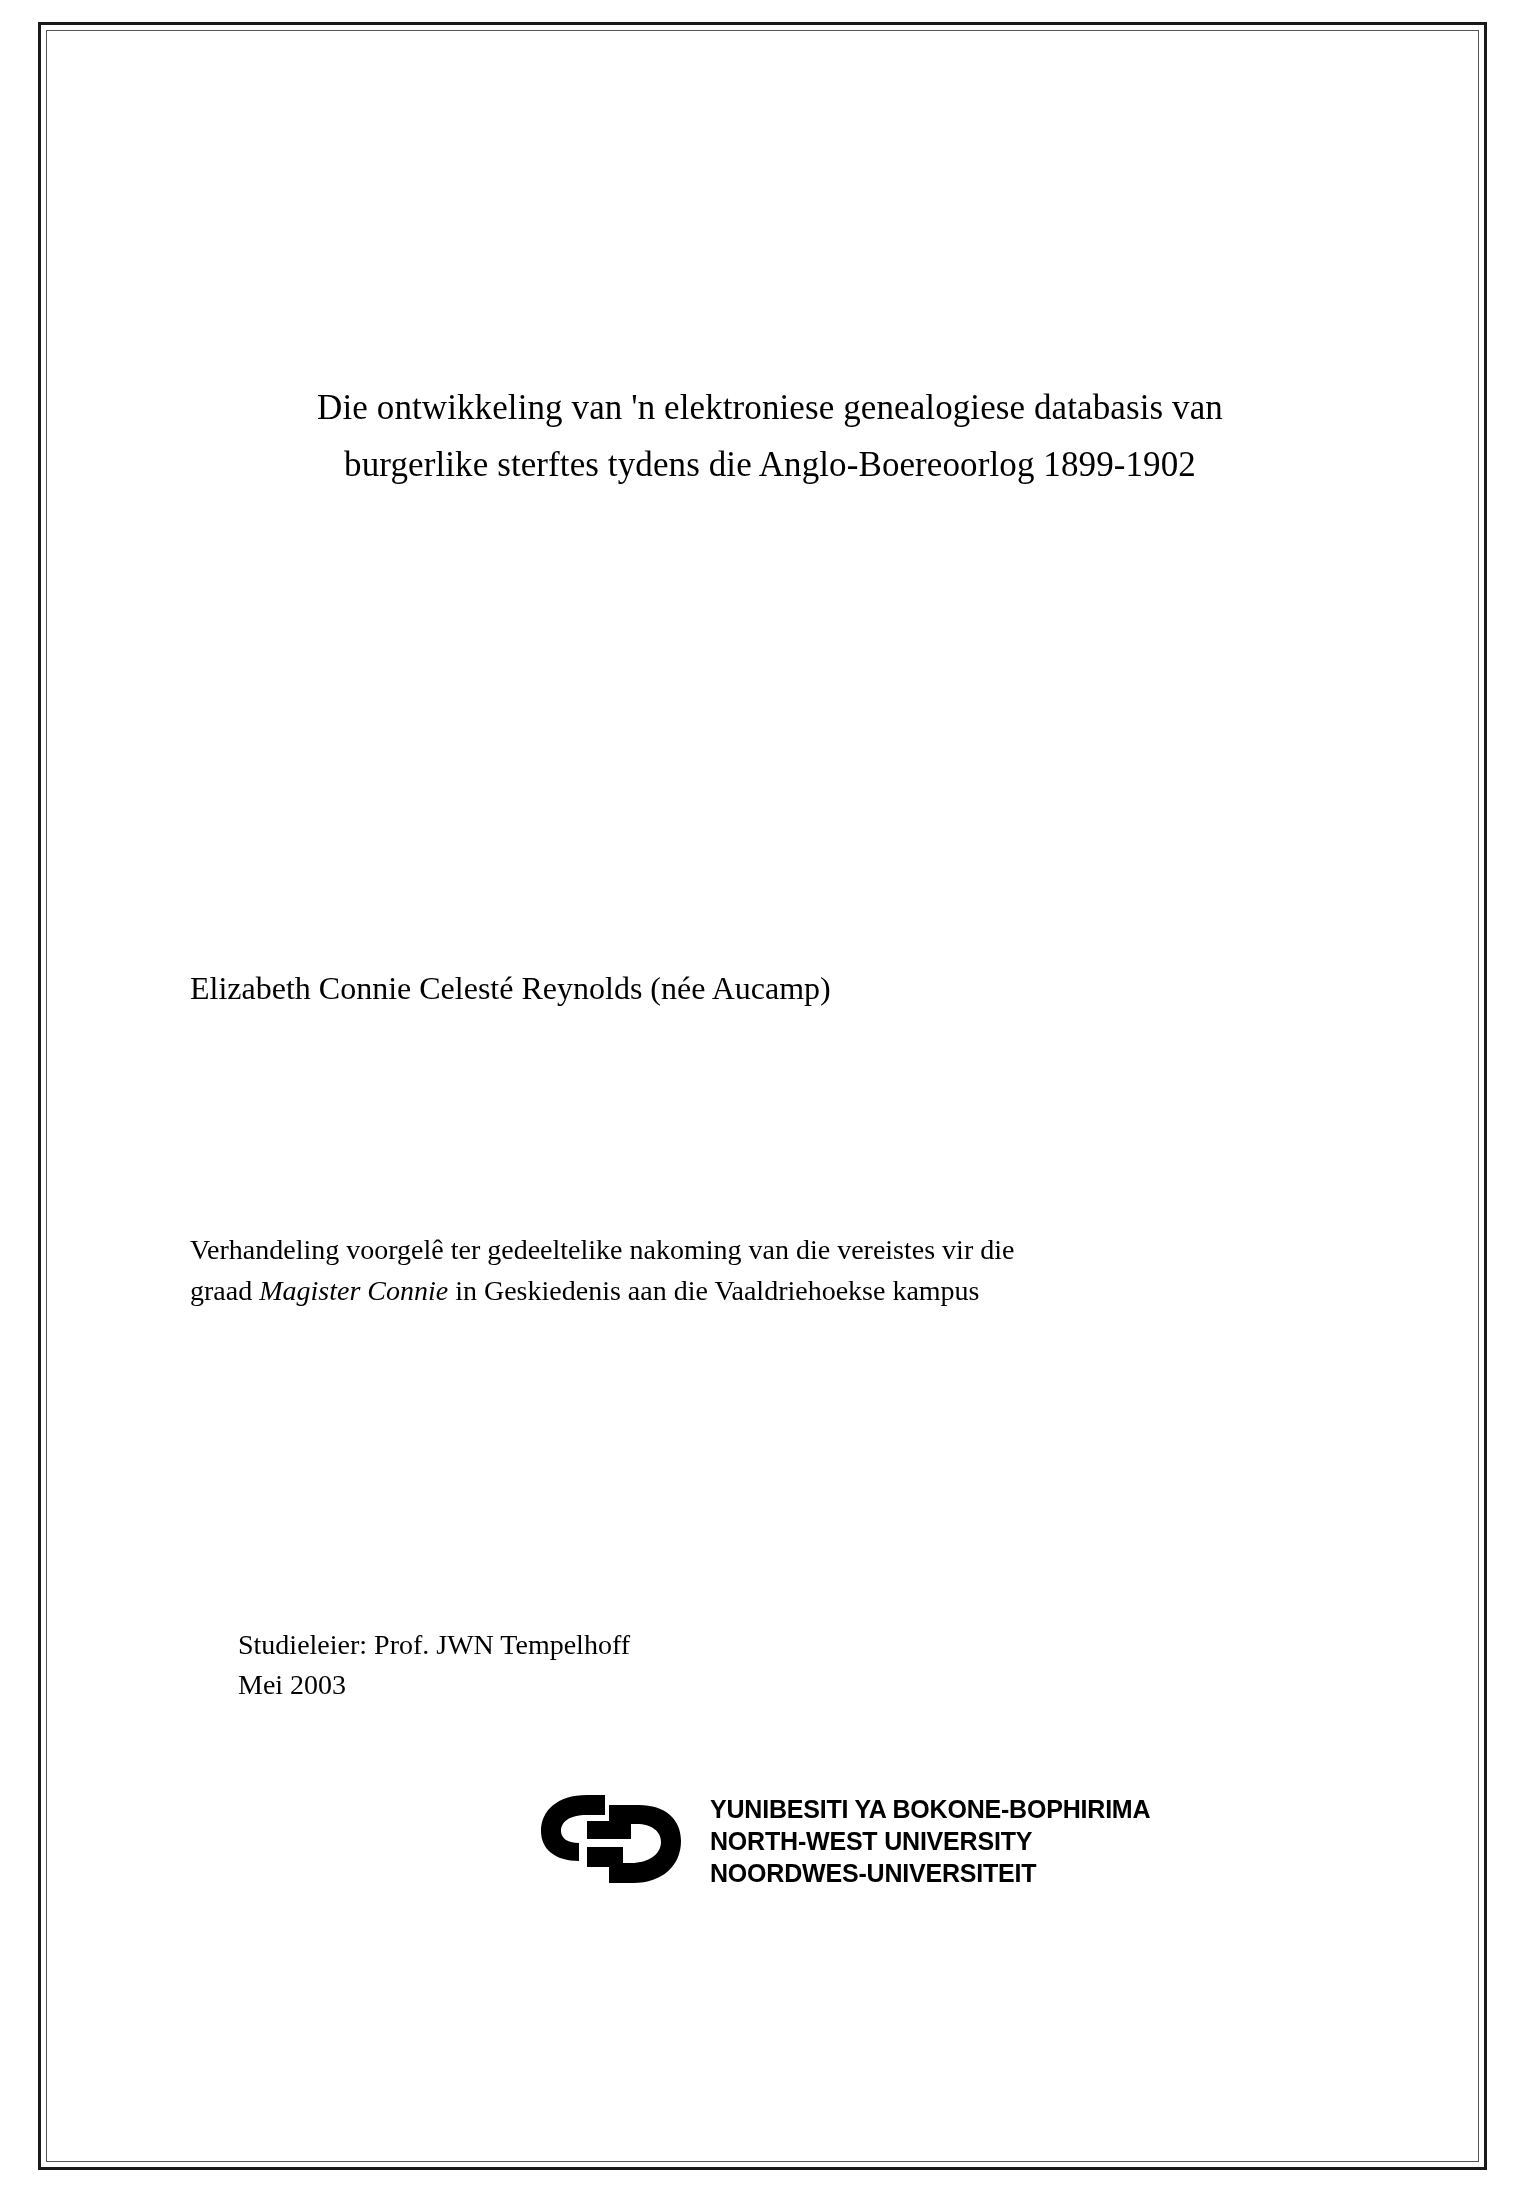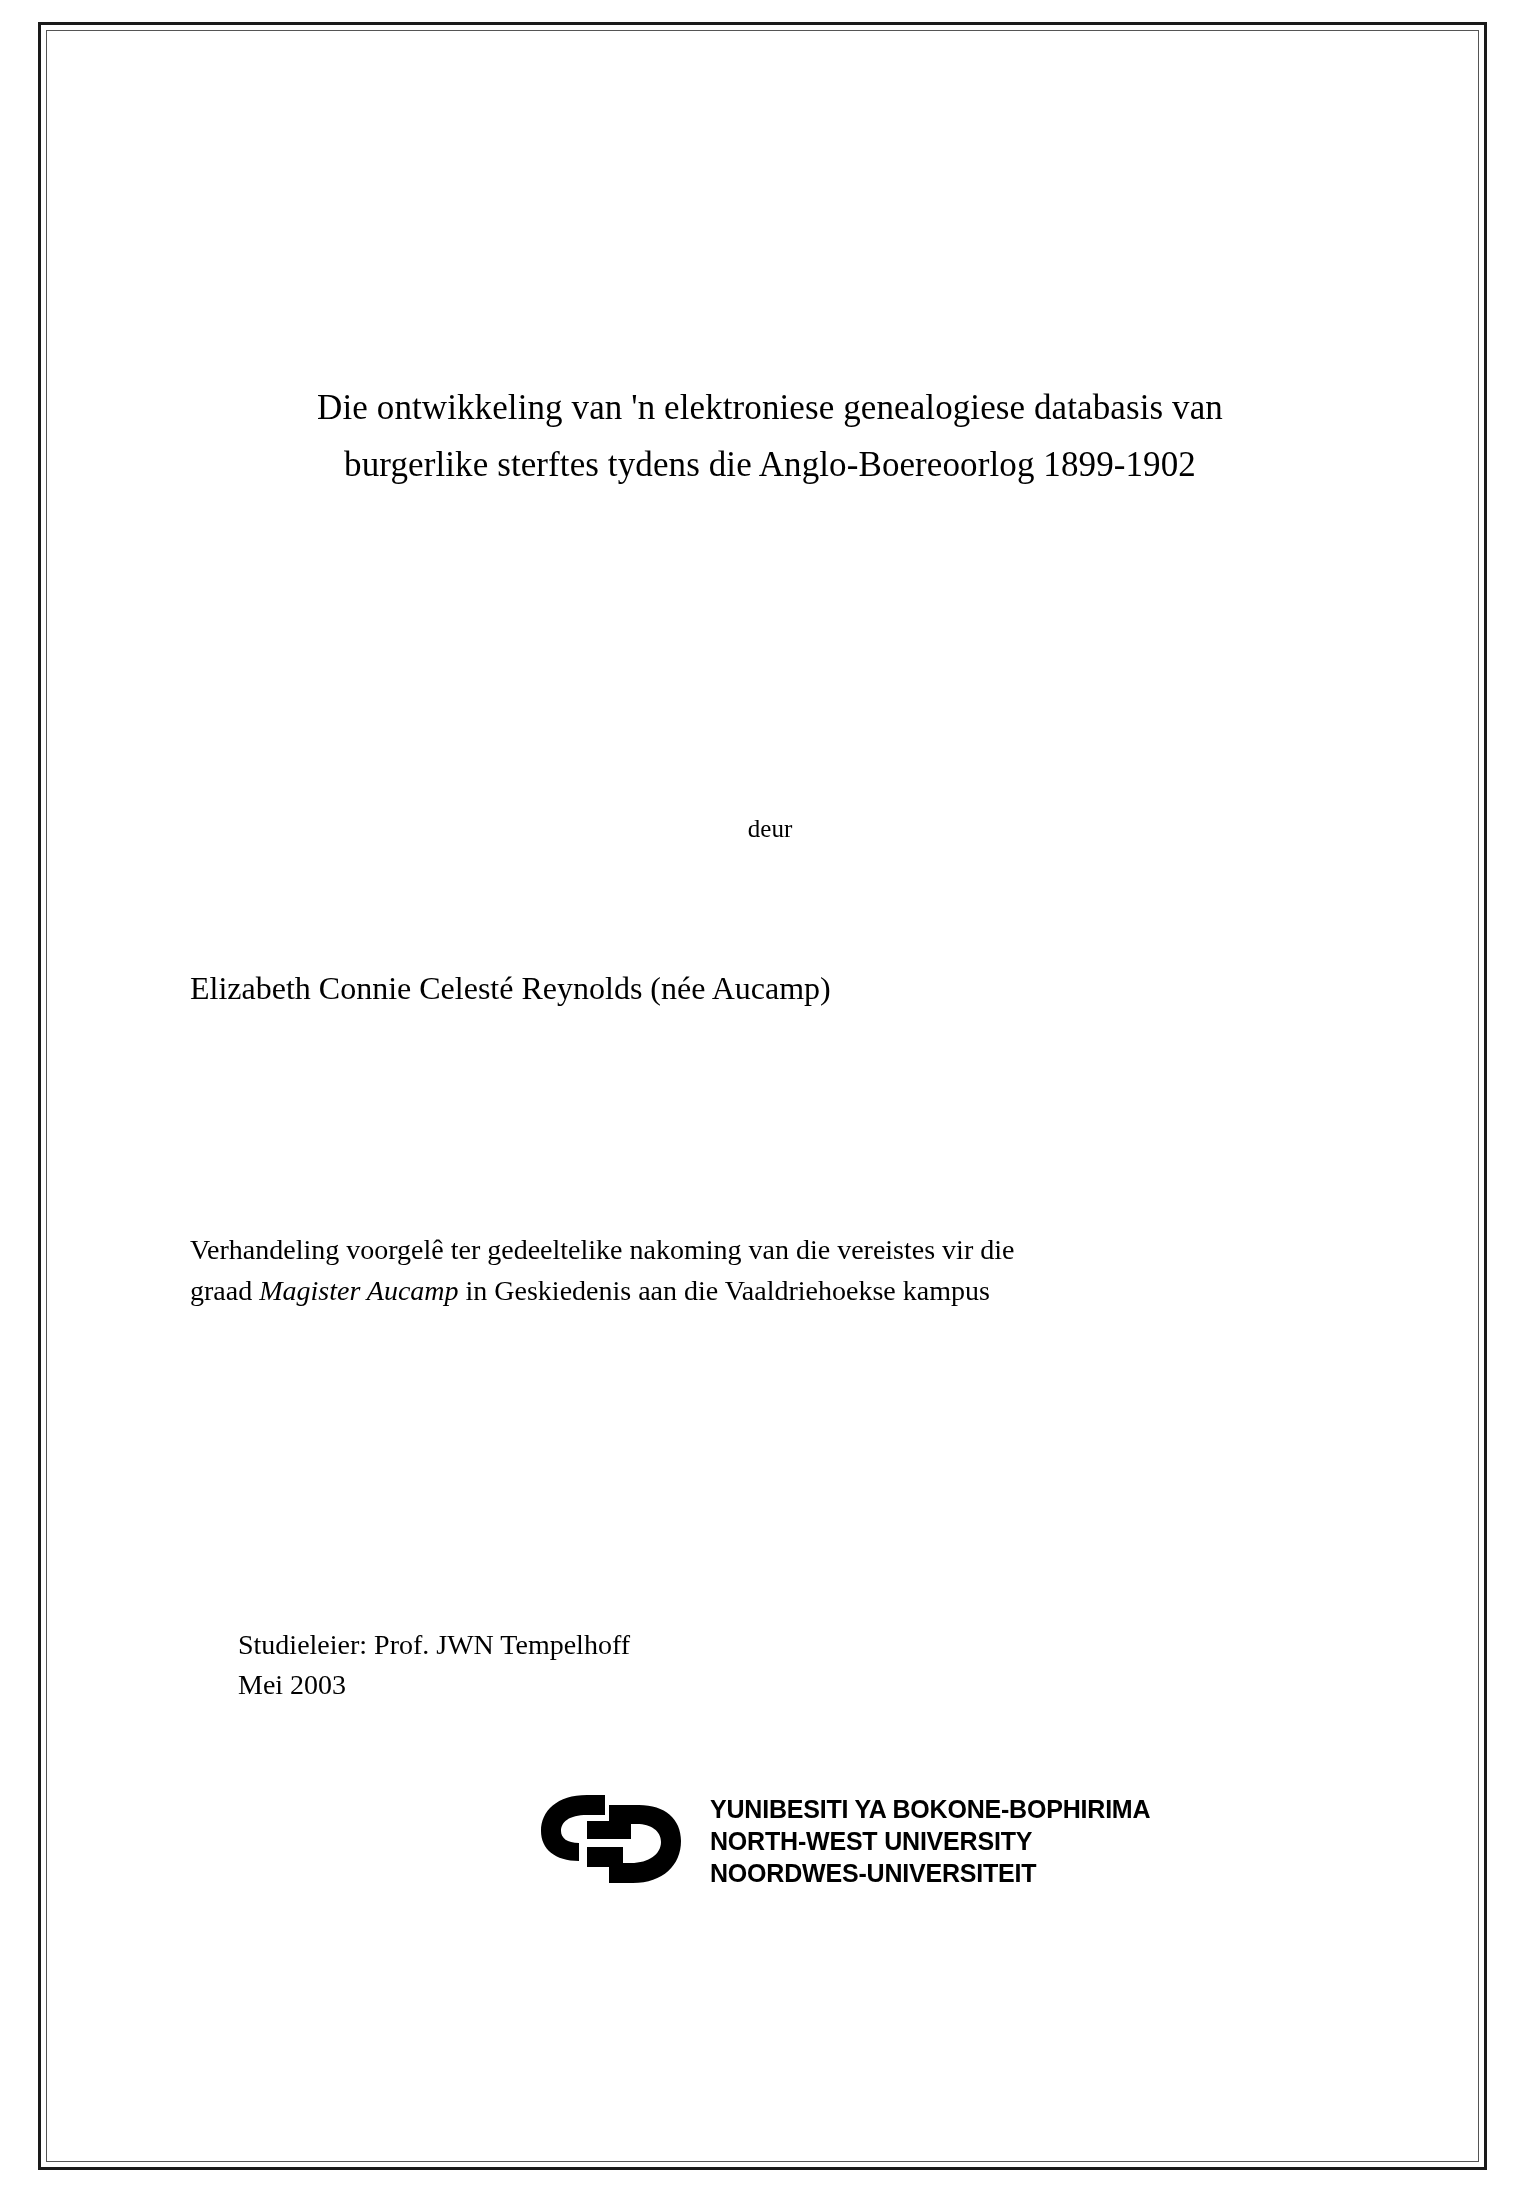--- a/index.html
+++ b/index.html
@@ -144,27 +144,26 @@
   <div class="frame-outer"></div>
   <div class="frame-inner"></div>
 
   <div class="content">
 
     <div class="title-block">
       <div class="title-line">Die ontwikkeling van 'n elektroniese genealogiese databasis van</div>
       <div class="title-line">burgerlike sterftes tydens die Anglo-Boereoorlog 1899-1902</div>
     </div>
 
-    <div class="deur">deur</div>
 
     <div class="author">Elizabeth Connie Celesté Reynolds (née Aucamp)</div>
 
     <div class="statement">
       <div class="just">Verhandeling voorgelê ter gedeeltelike nakoming van die vereistes vir die</div>
-      <div><span>graad </span><span class="ital">Magister Aucamp</span><span> in Geskiedenis aan die Vaaldriehoekse kampus</span></div>
+      <div><span>graad </span><span class="ital">Magister Connie</span><span> in Geskiedenis aan die Vaaldriehoekse kampus</span></div>
     </div>
 
     <div class="supervisor">
       <div>Studieleier: Prof. JWN Tempelhoff</div>
       <div>Mei 2003</div>
     </div>
 
     <div class="logo-block">
       <div class="logo-mark">
         <svg width="160" height="104" viewBox="0 0 160 104" xmlns="http://www.w3.org/2000/svg">

